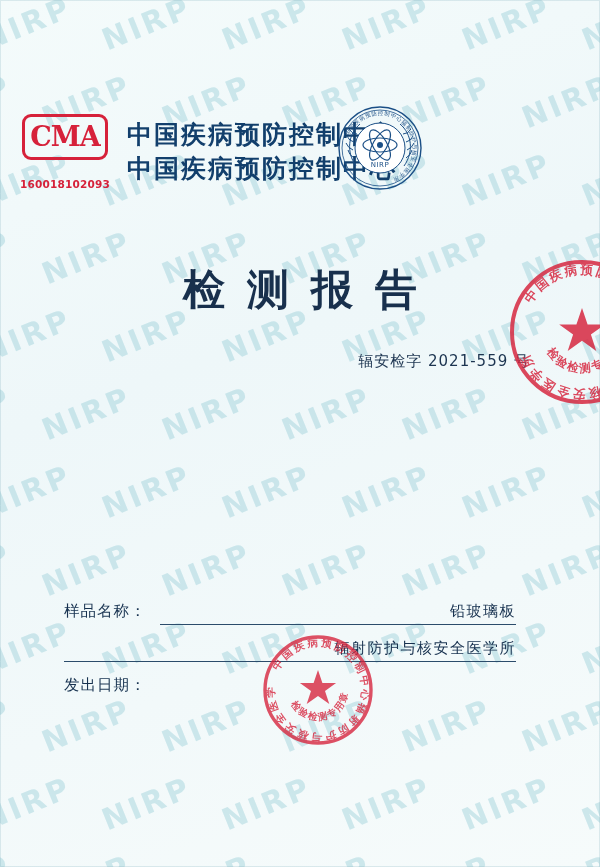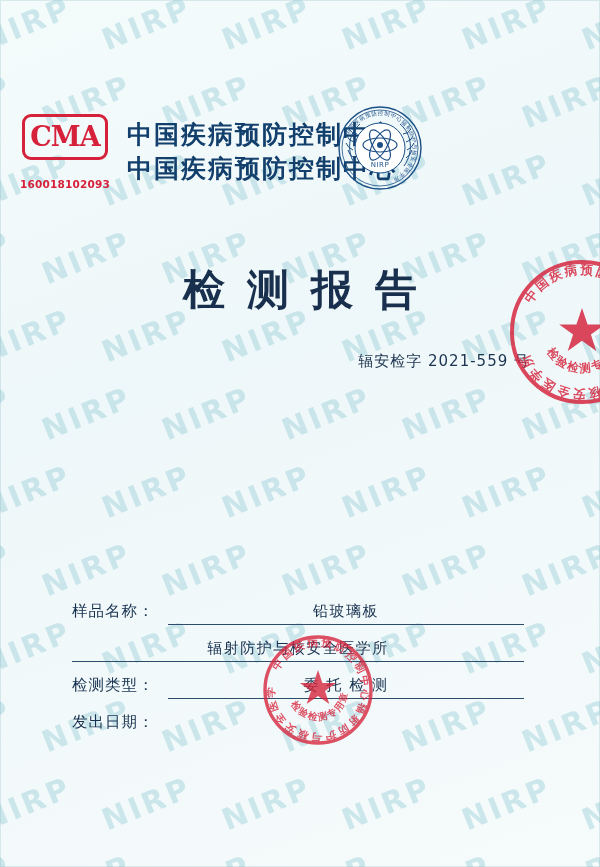--- a/index.html
+++ b/index.html
@@ -150,21 +150,21 @@
     font-family: "DejaVu Sans", "Liberation Sans", sans-serif;
     font-size: 15px;
     color: #1c3450;
     letter-spacing: 1px;
   }
 
   
   #fields {
     position: absolute;
     top: 592px;
-    left: 72px;
+    left: 64px;
     width: 452px;
     z-index: 3;
   }
   .field-row {
     display: flex;
     align-items: flex-end;
     height: 33px;
     margin-bottom: 4px;
   }
   .field-label {
@@ -172,21 +172,21 @@
     font-size: 15.5px;
     color: #173250;
     letter-spacing: 1px;
     white-space: nowrap;
     padding-bottom: 3px;
     width: 96px;
   }
   .field-value-wrap {
     flex: 1;
     border-bottom: 1.3px solid #2b4c6b;
-    text-align: center;
+    text-align: right;
     padding-bottom: 3px;
   }
   .field-value {
     font-family: "DejaVu Sans", "Liberation Sans", sans-serif;
     font-size: 15px;
     color: #16304e;
     letter-spacing: 1.5px;
   }
 
   
@@ -353,26 +353,20 @@
         <span class="field-value">铅玻璃板</span>
       </div>
     </div>
 
     <div class="field-row">
       <div class="field-value-wrap">
         <span class="field-value">辐射防护与核安全医学所</span>
       </div>
     </div>
 
-    <div class="field-row">
-      <div class="field-label">检测类型：</div>
-      <div class="field-value-wrap">
-        <span class="field-value">委 托 检 测</span>
-      </div>
-    </div>
 
     <div class="field-row">
       <div class="field-label">发出日期：</div>
     </div>
   </div>
 
   <div class="stamp" id="stamp-right">
     <svg width="160" height="160" viewBox="0 0 160 160" aria-hidden="true">
       <defs>
         <path id="stampring1" d="M 80,80 m -58,0 a 58,58 0 1,1 116,0 a 58,58 0 1,1 -116,0"></path>

